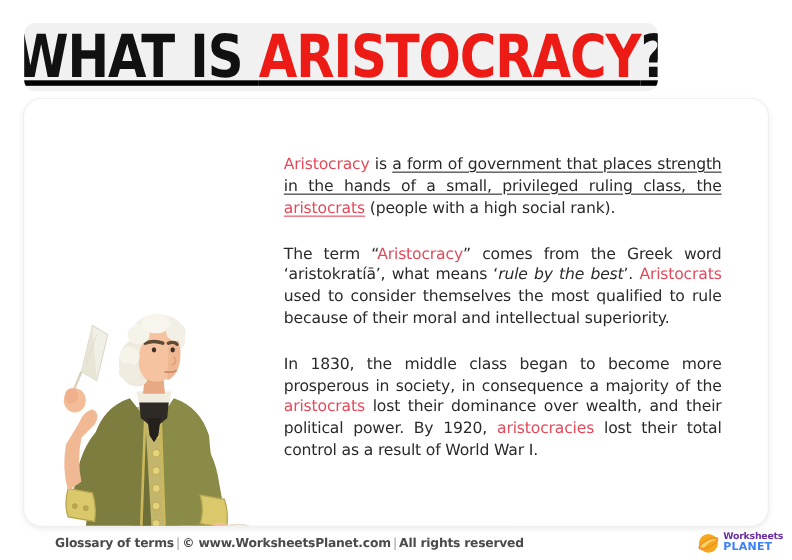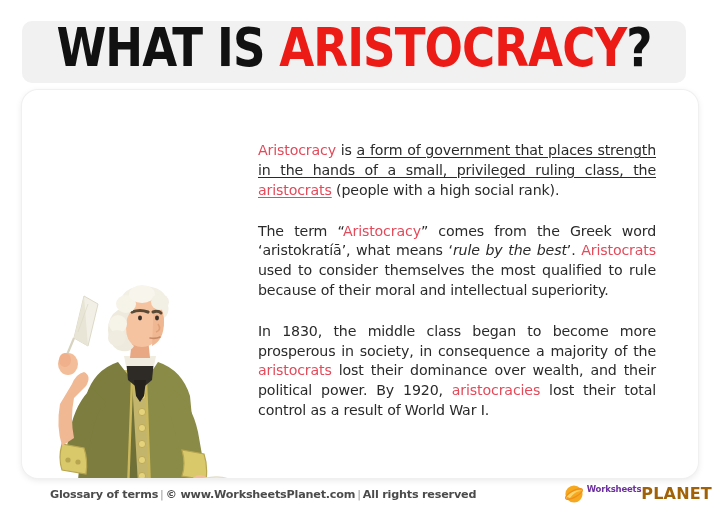--- a/index.html
+++ b/index.html
@@ -13,27 +13,29 @@
     overflow: hidden;
     font-family: "Liberation Sans", sans-serif;
     position: relative;
   }
 
   
   #title-bar {
     position: absolute;
     left: 22px;
     top: 21px;
-    width: 664px;
+    width: 576px;
     height: 62px;
     background: #f1f1f1;
     border-radius: 10px;
     display: flex;
+    align-items: center;
     justify-content: center;
     overflow: hidden;
+    text-decoration: underline;
   }
   #title-text {
     font-family: "Liberation Sans Narrow", "DejaVu Sans Condensed", "Liberation Sans", sans-serif;
     font-weight: bold;
     font-size: 54px;
     line-height: 54px;
     letter-spacing: -1px;
     color: #111111;
     white-space: nowrap;
     transform: scaleX(0.93);
@@ -120,35 +122,35 @@
     right: 16px;
     top: 50%;
     transform: translateY(-50%);
     display: flex;
     align-items: center;
     gap: 3px;
   }
   #brand-mark { flex: 0 0 auto; }
   #brand-words {
     display: flex;
-    flex-direction: row;
+    flex-direction: column;
     line-height: 1;
   }
   #brand-top {
     font-family: "DejaVu Sans", "Liberation Sans", sans-serif;
     font-size: 8.5px;
     font-weight: bold;
     color: #6b2f9e;
     letter-spacing: -0.2px;
   }
   #brand-bottom {
     font-family: "DejaVu Sans", "Liberation Sans", sans-serif;
-    font-size: 16px;
-    font-weight: bold;
-    color: #a16207;
+    font-size: 10px;
+    font-weight: bold;
+    color: #3b82f6;
     letter-spacing: 0.2px;
     margin-top: 1px;
   }
 </style>
 </head>
 <body>
 
 <div id="title-bar">
   <div id="title-text">
     <span>WHAT IS </span><span class="hl">ARISTOCRACY</span><span>?</span>

